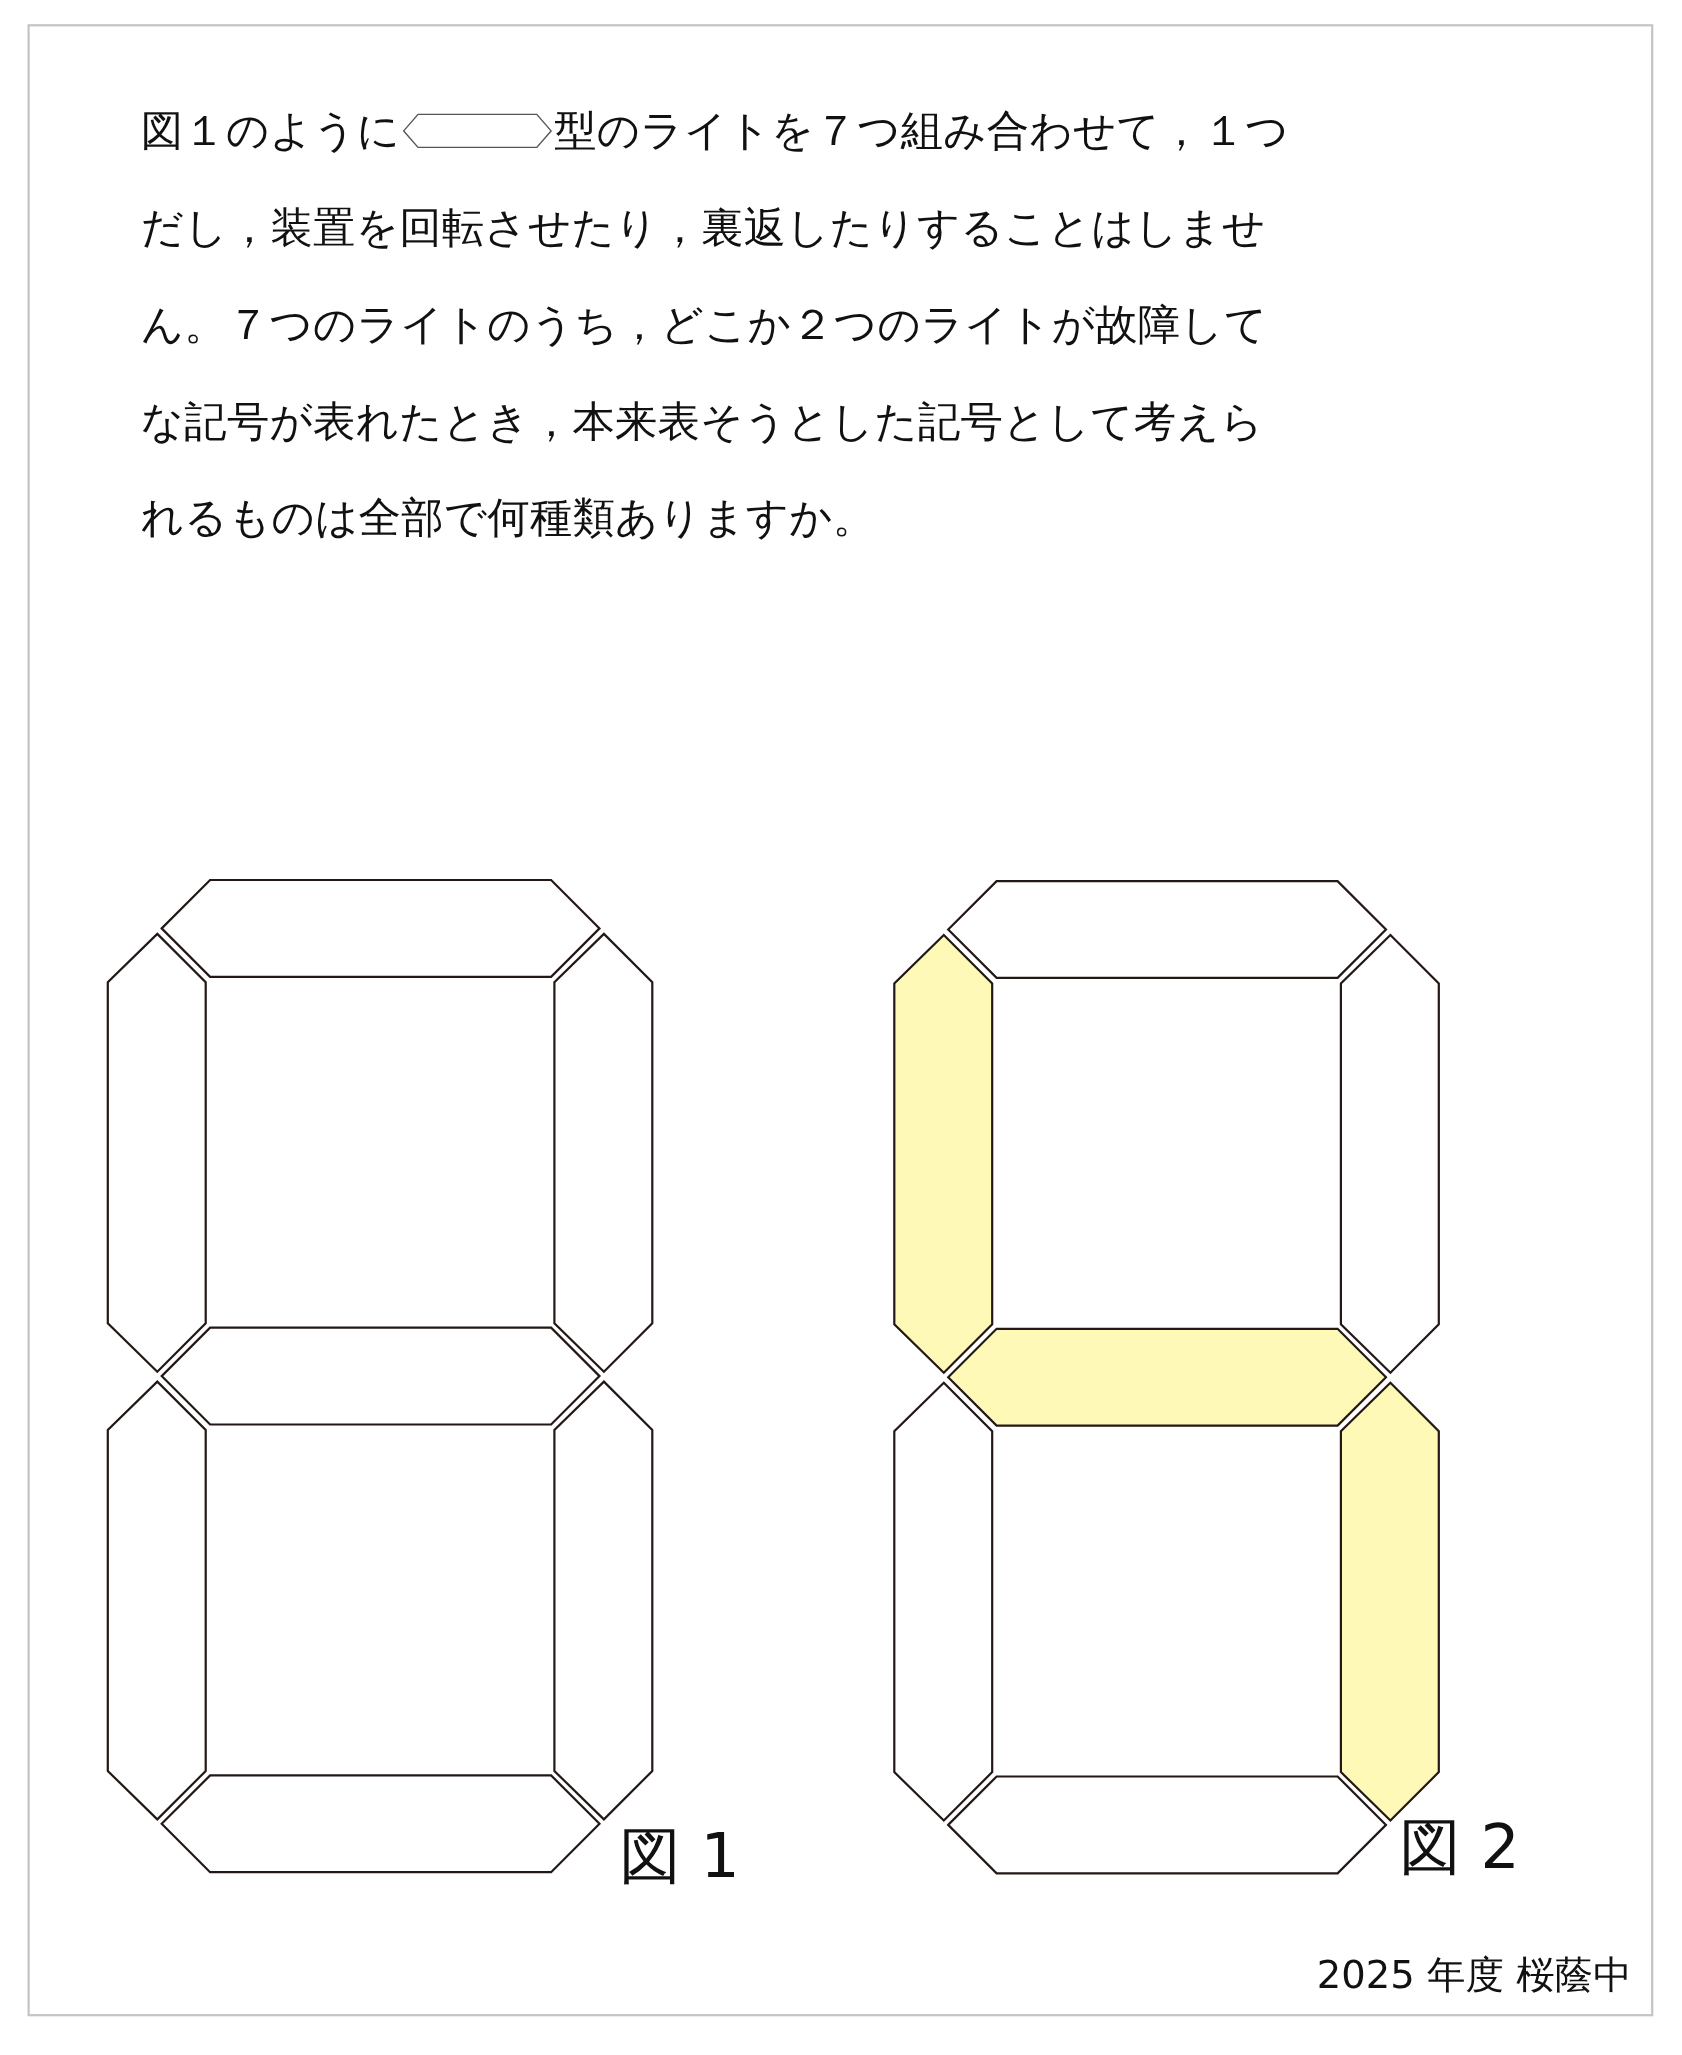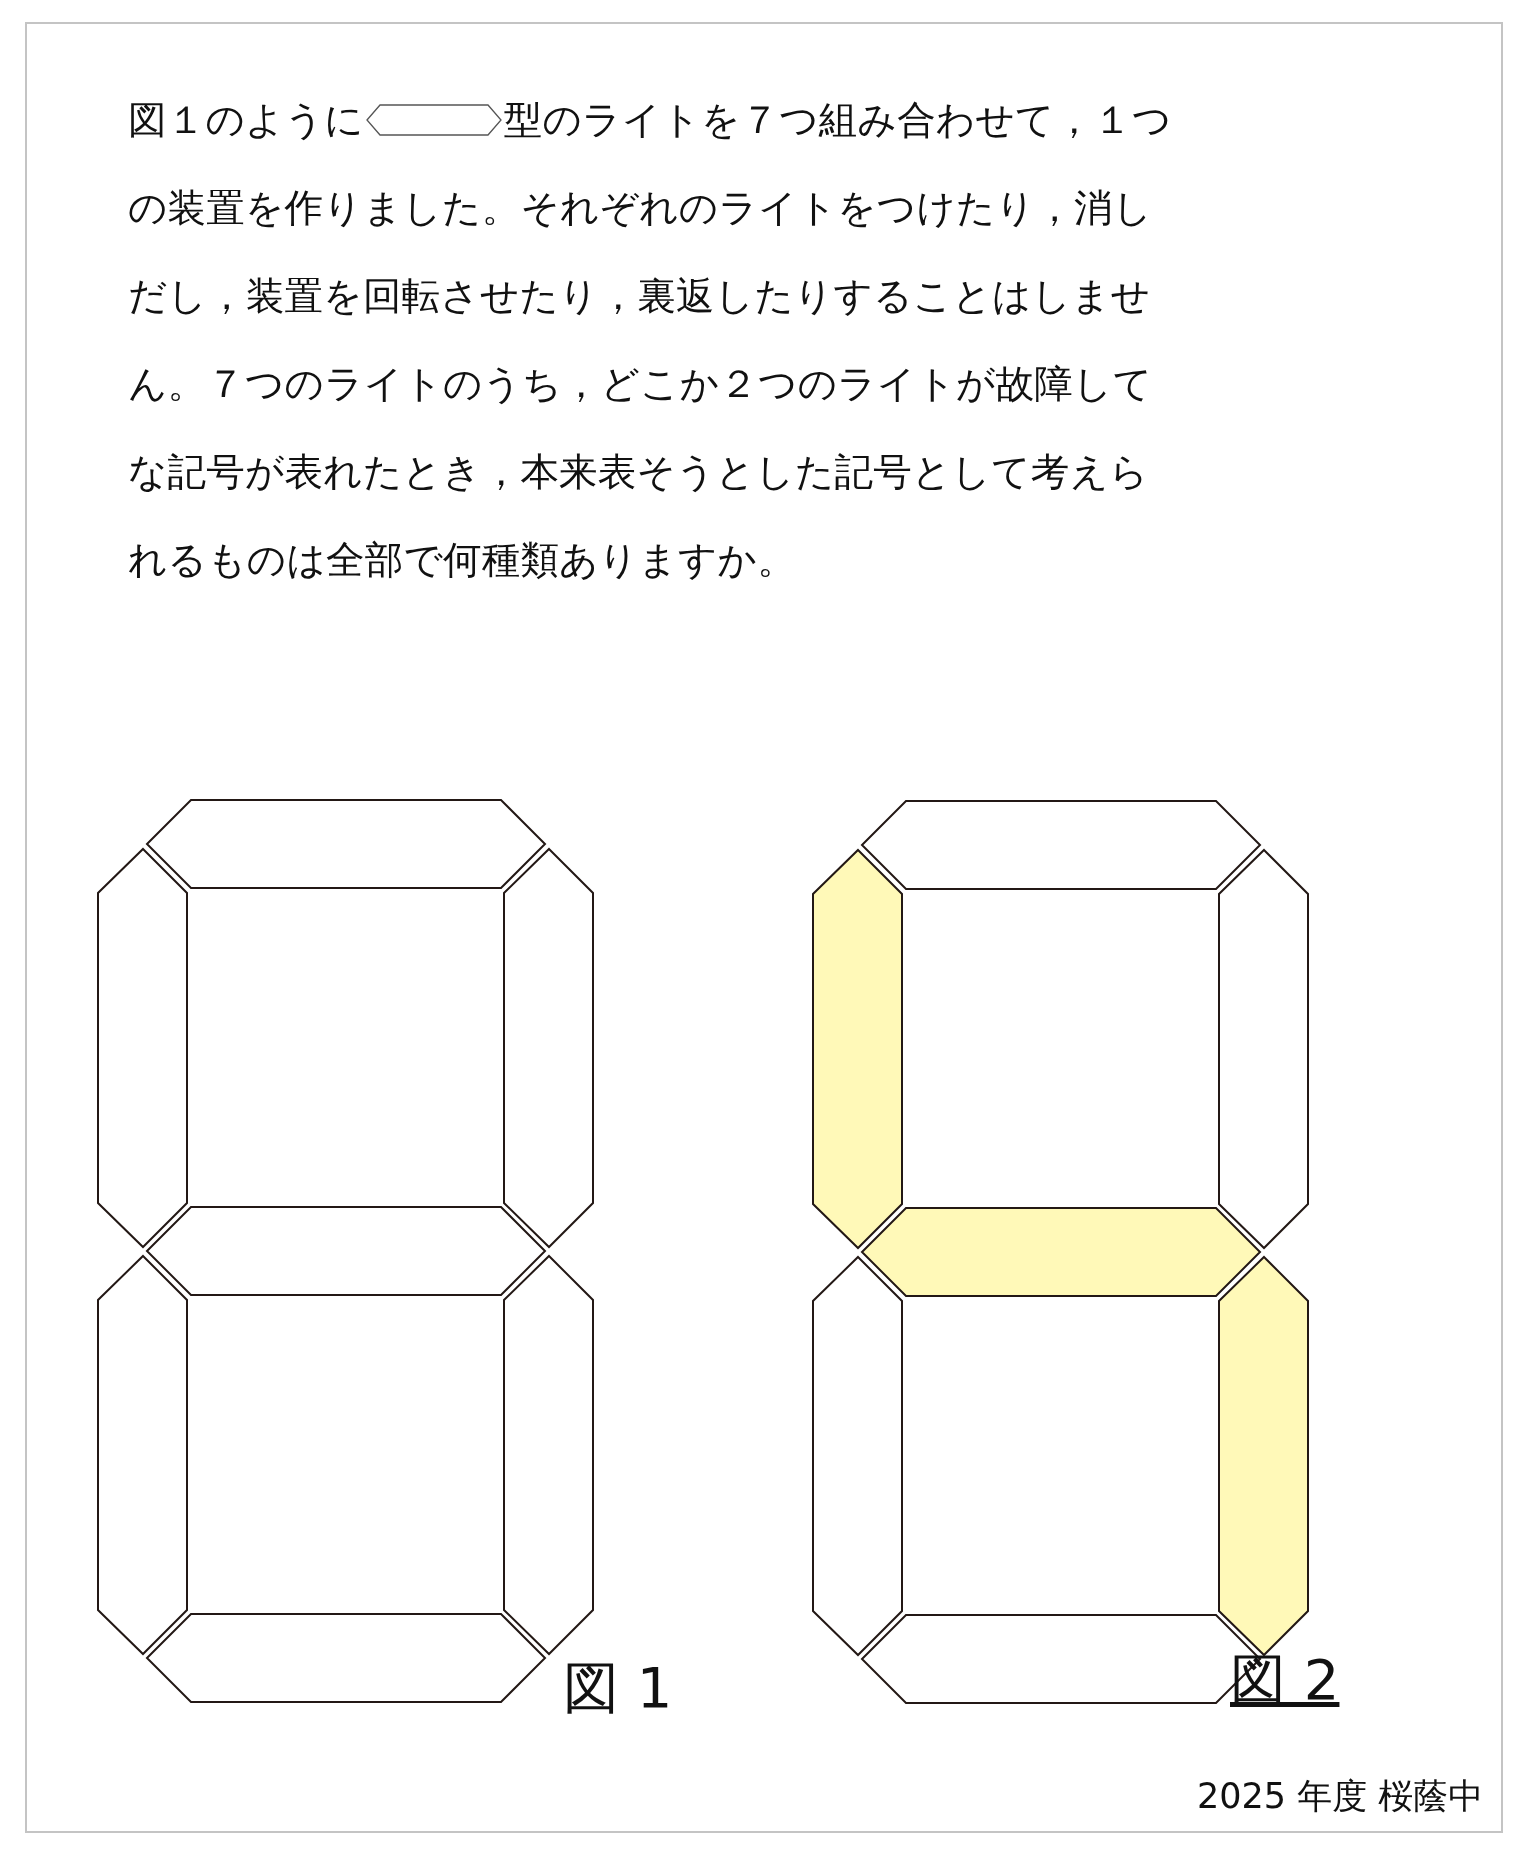--- a/index.html
+++ b/index.html
@@ -9,33 +9,32 @@
            border: 2px solid #c4c4c4; box-sizing: border-box; background: #fff; }
   .problem { position: absolute; left: 116px; top: 64px; width: 1320px; margin: 12px;
              font-size: 38.5px; line-height: 88px; letter-spacing: 0.2px; }
   .line { display: block; white-space: nowrap; height: 88px; }
   .inline-hex { display: inline-block; width: 136px; height: 34px; vertical-align: -4px; margin: 0 2px; }
   .figures { position: absolute; left: 0; top: 0; width: 1529px; height: 1868px; pointer-events: none; }
   .figures svg { position: absolute; left: 0; top: 0; }
   .seg { pointer-events: auto; }
   .fig-label { position: absolute; font-size: 56px; line-height: 56px; white-space: nowrap; }
   .fig-label.f1 { left: 563px; top: 1660px; }
-  .fig-label.f2 { left: 1230px; top: 1652px; text-decoration: underline; }
+  .fig-label.f2 { left: 1272px; top: 1652px; }
   .footer { position: absolute; left: 1153px; top: 1774px; font-size: 35px; line-height: 44px; white-space: nowrap; margin-left: 44px; }
 </style>
 </head>
 <body>
 
 <div class="frame"></div>
 
 <div class="problem">
   <span class="line"><span>図１のように</span><svg class="inline-hex" viewBox="0 0 136 34">
         <polygon points="1,17 14,2 122,2 135,17 122,32 14,32" fill="#fff" stroke="#555" stroke-width="1.3"></polygon>
       </svg><span>型のライトを７つ組み合わせて，１つ</span></span>
-  <span class="line">の装置を作りました。それぞれのライトをつけたり，消し</span>
   <span class="line">だし，装置を回転させたり，裏返したりすることはしませ</span>
   <span class="line">ん。７つのライトのうち，どこか２つのライトが故障して</span>
   <span class="line">な記号が表れたとき，本来表そうとした記号として考えら</span>
   <span class="line">れるものは全部で何種類ありますか。</span>
 </div>
 
 <div class="figures">
   <svg width="1529" height="1868" viewBox="0 0 1529 1868">
     <g transform="translate(0,0)">
       <polygon class="seg" points="147,844 191,800 501,800 545,844 501,888 191,888" fill="#FFFFFF" stroke="#231815" stroke-width="2" stroke-linejoin="miter"></polygon>

